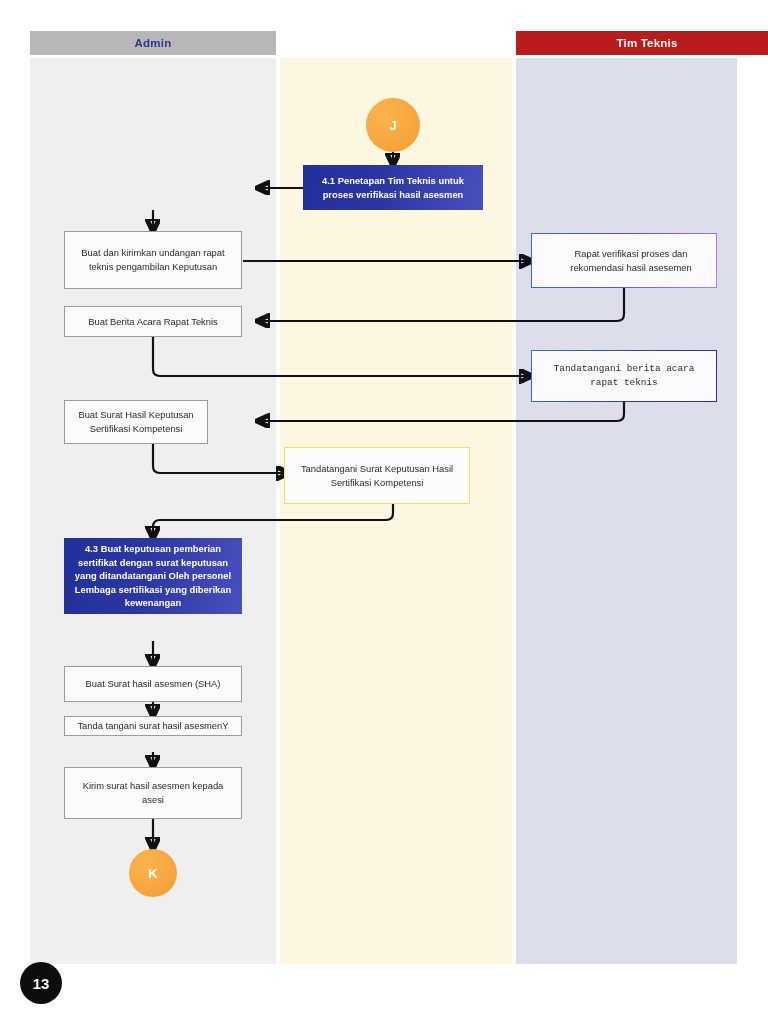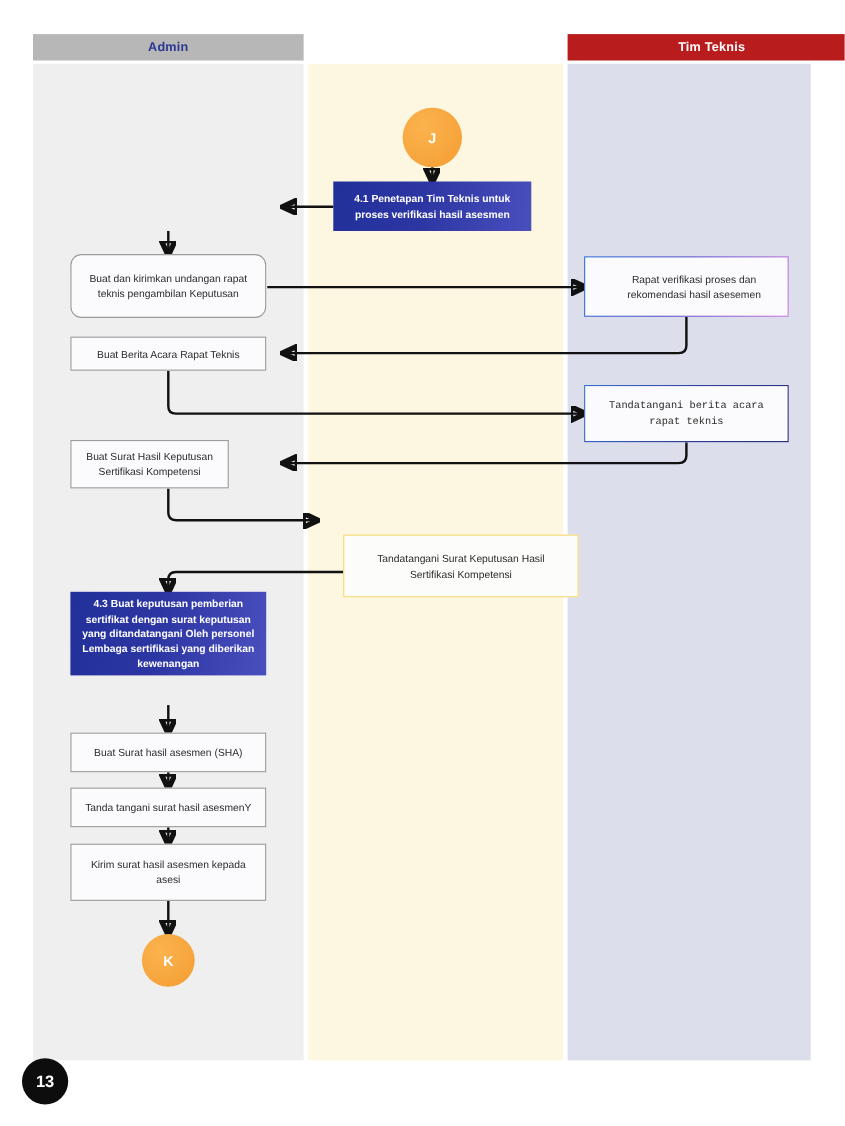--- a/index.html
+++ b/index.html
@@ -186,37 +186,37 @@
     <path d="M153,752 L153,767" marker-end="url(#ah)"></path>
 
     <path d="M153,819 L153,849" marker-end="url(#ah)"></path>
   </svg>
 
   <div class="circle-term" style="left:366px; top:98px; width:54px; height:54px;">J</div>
 
   <div class="node node-blue" style="left:303px; top:165px; width:180px; height:45px;">4.1 Penetapan Tim Teknis untuk proses verifikasi hasil asesmen</div>
 
 
-  <div class="node node-plain" style="left:64px; top:231px; width:178px; height:58px;border-radius:10px;">Buat dan kirimkan undangan rapat teknis pengambilan Keputusan</div>
+  <div class="node node-plain" style="left:64px; top:231px; width:178px; height:58px;">Buat dan kirimkan undangan rapat teknis pengambilan Keputusan</div>
 
   <div class="node node-grad-border" style="left:531px; top:233px; width:186px; height:55px;">Rapat verifikasi proses dan rekomendasi hasil asesemen</div>
 
   <div class="node node-plain" style="left:64px; top:306px; width:178px; height:31px;">Buat Berita Acara Rapat Teknis</div>
 
   <div class="node node-blue-border" style="left:531px; top:350px; width:186px; height:52px;font-family:Liberation Mono, monospace;">Tandatangani berita acara rapat teknis</div>
 
   <div class="node node-plain" style="left:64px; top:400px; width:144px; height:44px;">Buat Surat Hasil Keputusan Sertifikasi Kompetensi</div>
 
-  <div class="node node-yellow" style="left:312px; top:447px; width:214px; height:57px;margin-top:39px;">Tandatangani Surat Keputusan Hasil Sertifikasi Kompetensi</div>
+  <div class="node node-yellow" style="left:284px; top:447px; width:186px; height:57px;">Tandatangani Surat Keputusan Hasil Sertifikasi Kompetensi</div>
 
   <div class="node node-blue" style="left:64px; top:538px; width:178px; height:76px;">4.3 Buat keputusan pemberian sertifikat dengan surat keputusan yang ditandatangani Oleh personel Lembaga sertifikasi yang diberikan kewenangan</div>
 
   <div class="node node-plain" style="left:64px; top:666px; width:178px; height:36px;">Buat Surat hasil asesmen (SHA)</div>
 
-  <div class="node node-plain" style="left:64px; top:716px; width:178px; height:36px;">Tanda tangani surat hasil asesmenY</div>
+  <div class="node node-plain" style="left:64px; top:716px; width:178px; height:20px;">Tanda tangani surat hasil asesmenY</div>
 
   <div class="node node-plain" style="left:64px; top:767px; width:178px; height:52px;">Kirim surat hasil asesmen kepada asesi</div>
 
   <div class="circle-term" style="left:129px; top:849px; width:48px; height:48px;">K</div>
 
   <div class="page-badge">13</div>
 
 </div>
 
 </body></html>

